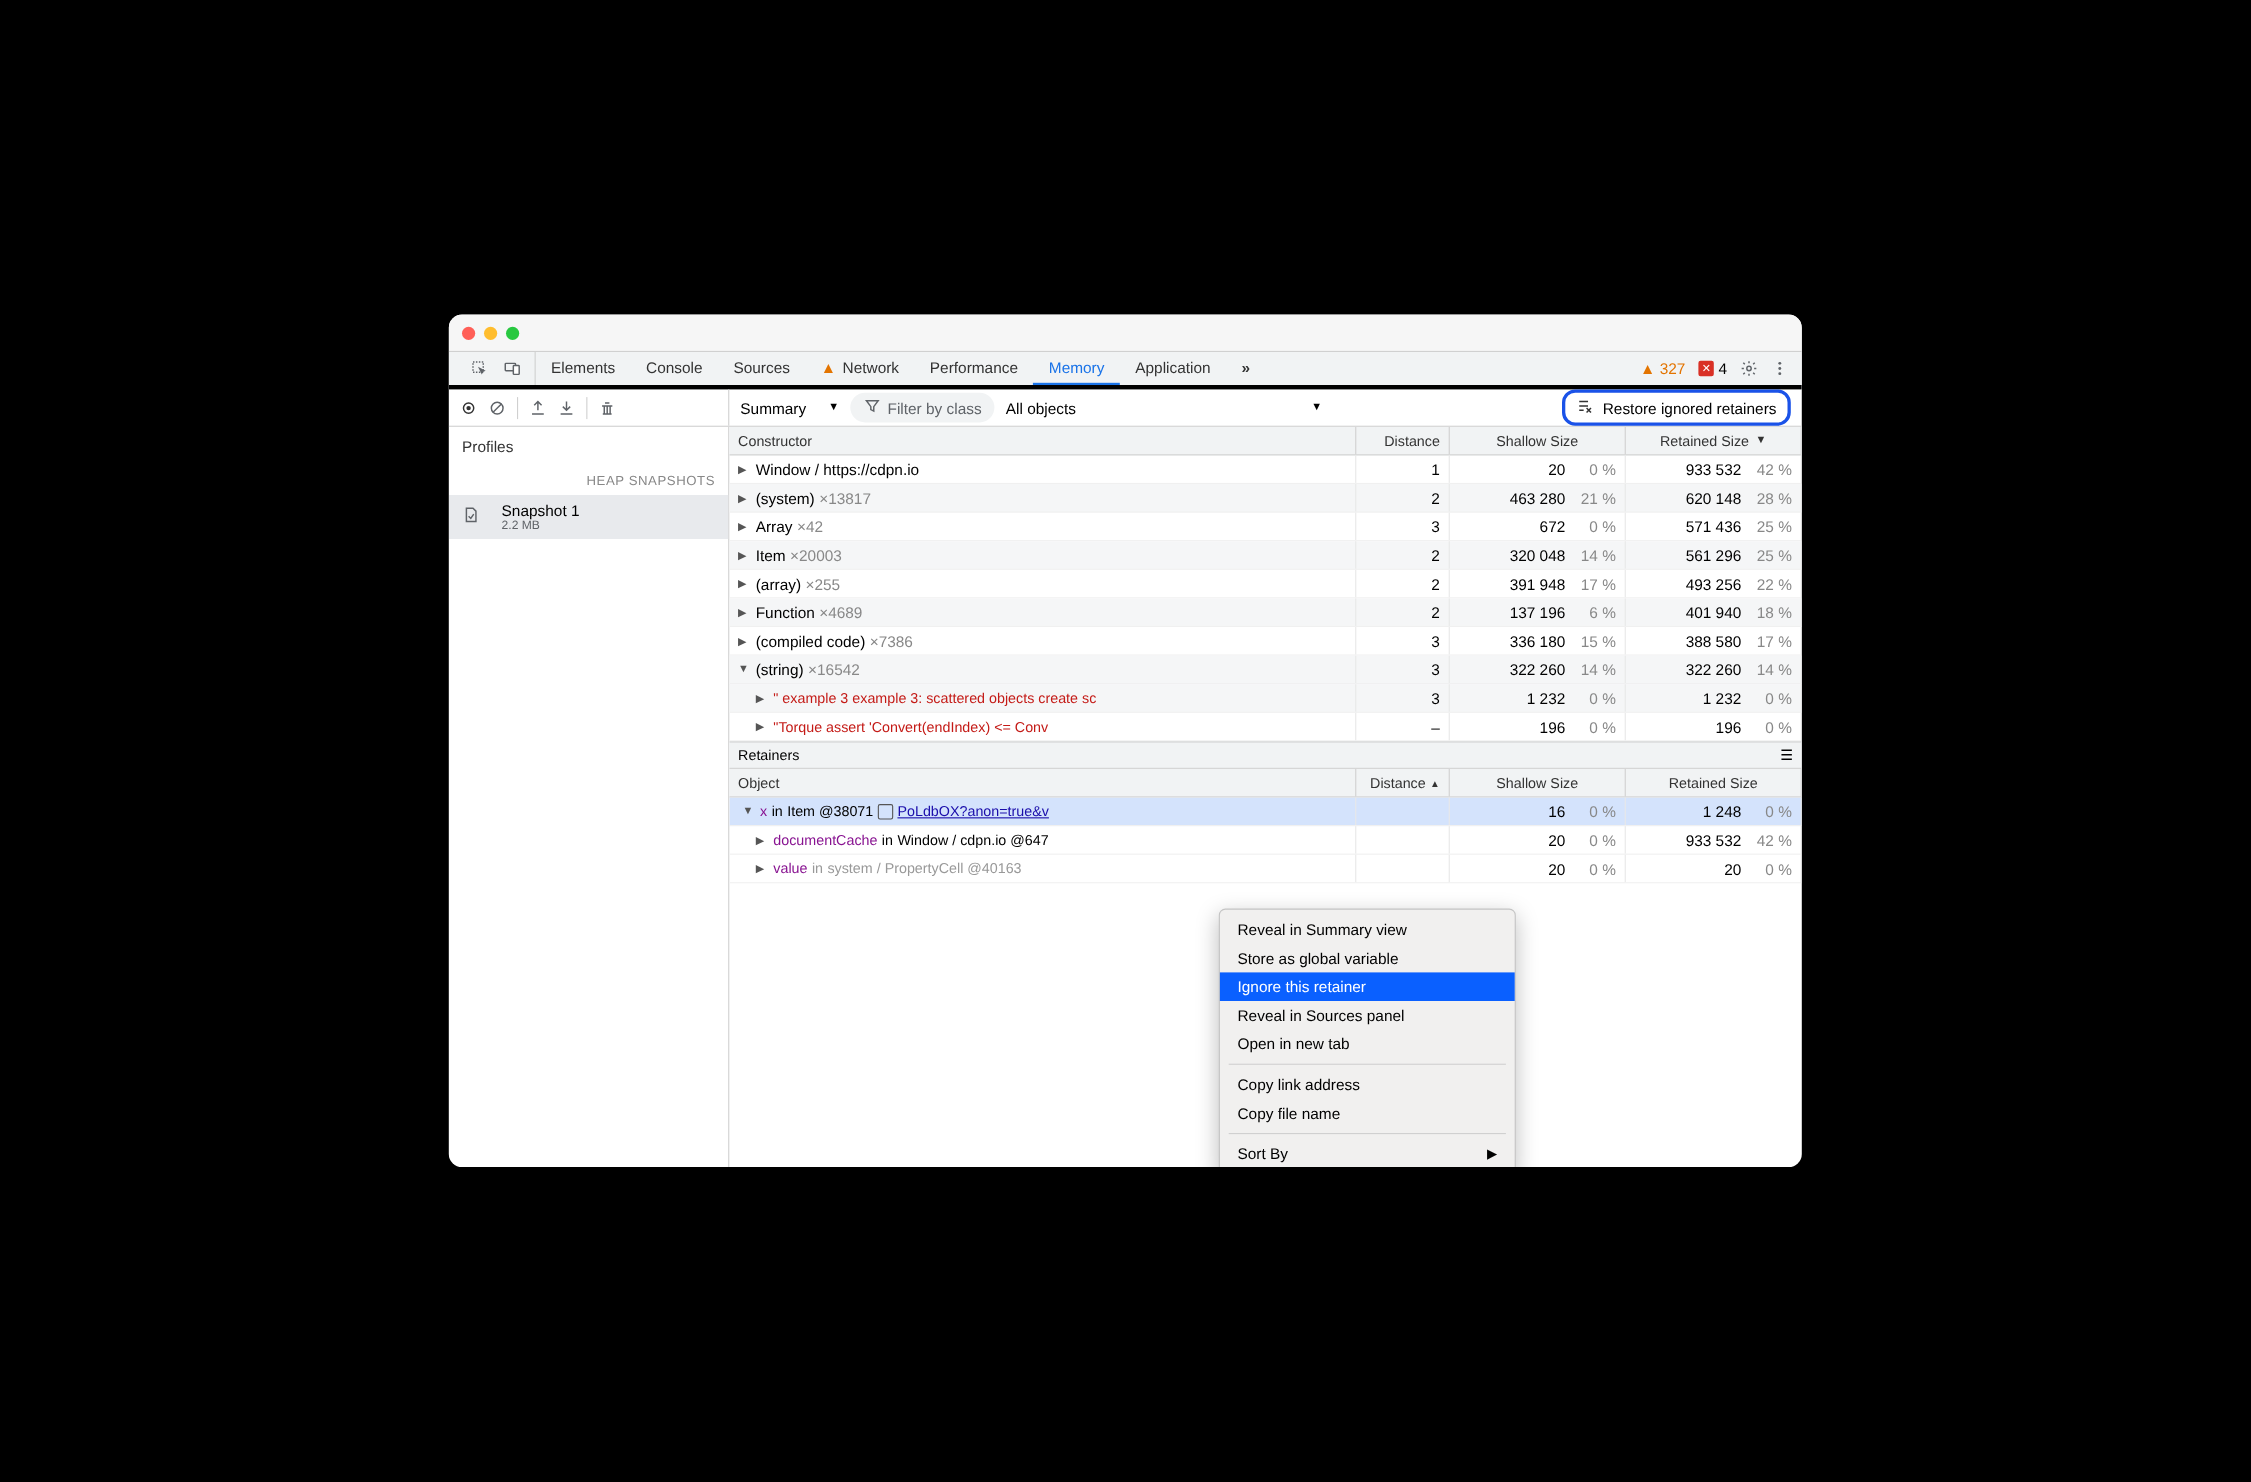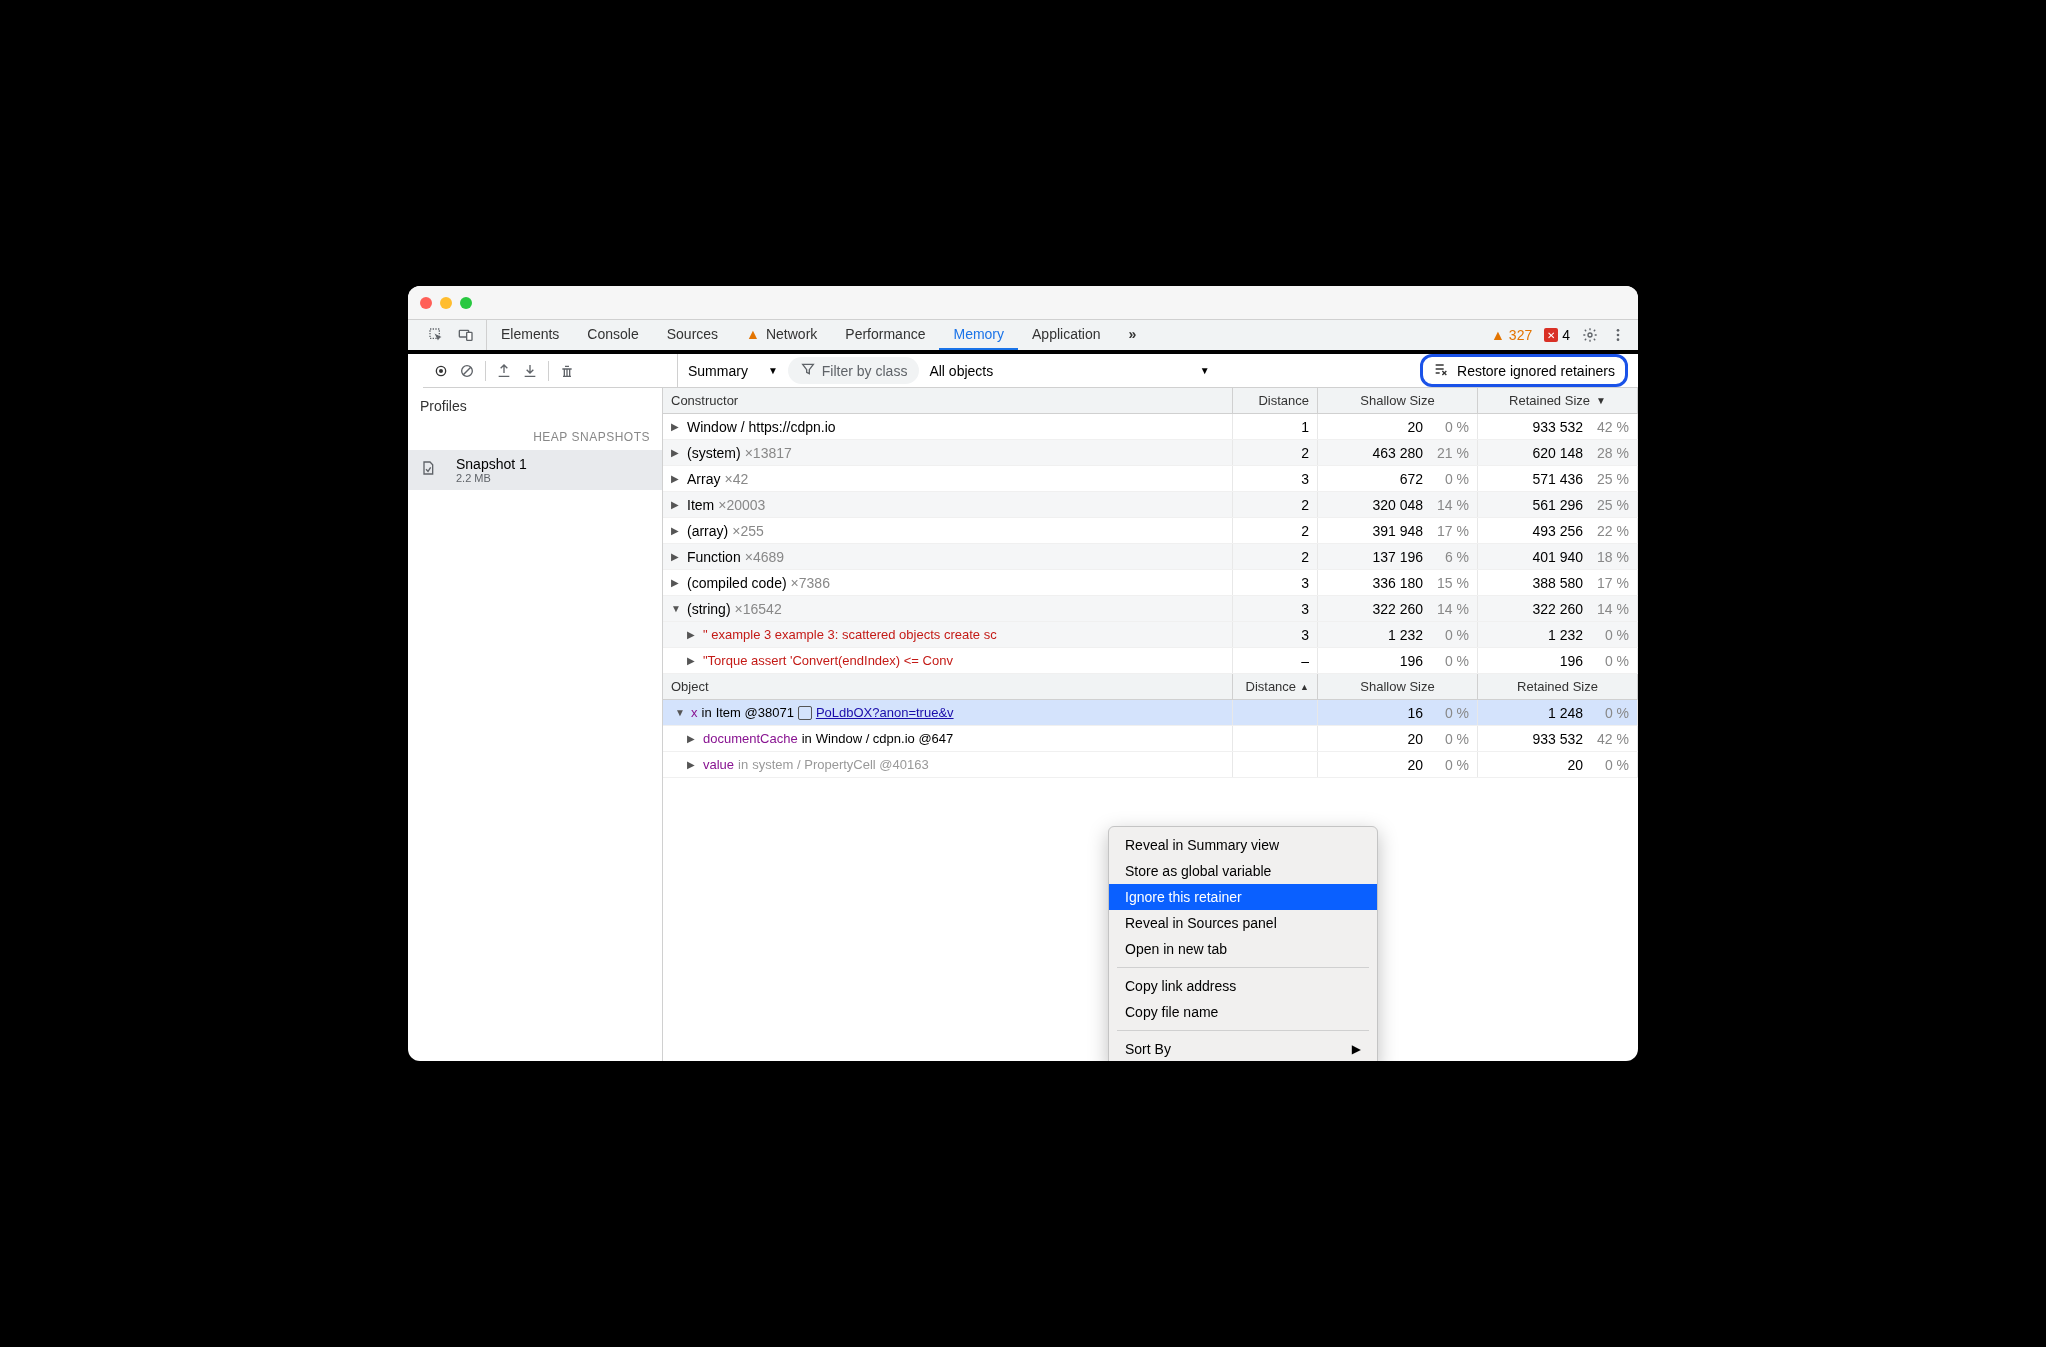--- a/index.html
+++ b/index.html
@@ -15,21 +15,21 @@
 .tabbar { height: 34px; background: #f1f3f4; border-bottom: 4px solid #000000; display: flex; align-items: center; padding: 0 8px; font-size: 14px; }
 .tabbar .left-icons { display: flex; gap: 14px; align-items: center; padding: 0 12px; border-right: 1px solid #d0d0d0; height: 100%; }
 .tabs { display: flex; height: 100%; }
 .tab { padding: 0 14px; display: flex; align-items: center; gap: 6px; color: #333; cursor: pointer; border-bottom: 2px solid transparent; }
 .tab.active { color: #1a73e8; border-bottom-color: #1a73e8; }
 .tabbar .right { margin-left: auto; display: flex; align-items: center; gap: 12px; padding-right: 4px; }
 .warn-badge { color: #e37400; display: flex; align-items: center; gap: 4px; }
 .err-badge { display: flex; align-items: center; gap: 4px; }
 .err-square { background: #d93025; color: #fff; font-size: 10px; width: 14px; height: 14px; border-radius: 2px; display: flex; align-items: center; justify-content: center; }
 .icon { width: 16px; height: 16px; display: inline-flex; align-items: center; justify-content: center; }
-.toolbar2 { height: 34px; border-bottom: 1px solid #d0d0d0; display: flex; align-items: center; margin-left: 15px; }
+.toolbar2 { height: 34px; border-bottom: 1px solid #d0d0d0; display: flex; align-items: center; }
 .toolbar2 .left-tools { display: flex; gap: 10px; align-items: center; padding: 0 10px; border-right: 1px solid #d0d0d0; height: 100%; width: 255px; }
 .toolbar2 .right-tools { display: flex; align-items: center; gap: 10px; padding: 0 10px; flex: 1; }
 .dropdown { display: flex; align-items: center; gap: 8px; font-size: 14px; cursor: pointer; }
 .filter-input { display: flex; align-items: center; gap: 6px; background: #f1f3f4; border-radius: 14px; padding: 4px 12px; font-size: 14px; color: #5f6368; }
 .restore-btn { margin-left: auto; border: 3px solid #1a52e8; border-radius: 12px; padding: 4px 10px; display: flex; align-items: center; gap: 8px; font-size: 14px; cursor: pointer; }
 .main { flex: 1; display: flex; overflow: hidden; }
 .sidebar { width: 255px; border-right: 1px solid #d0d0d0; display: flex; flex-direction: column; }
 .sidebar-section { padding: 10px 12px; font-size: 14px; color: #333; }
 .sidebar-heading { font-size: 12px; color: #888; padding: 6px 12px; letter-spacing: 0.5px; text-align: right; }
 .snapshot-item { display: flex; align-items: center; gap: 10px; padding: 6px 12px; background: #e8eaed; cursor: pointer; }
@@ -354,20 +354,24 @@
               <span>196</span>
               <span class="pct">0 %</span>
             </div>
     <div class="cell cell-retained">
               <span>196</span>
               <span class="pct">0 %</span>
             </div>
           </div>
         </div>
 
+      <div class="retainers-header">
+        <span>Retainers</span>
+        <span class="menu-icon">☰</span>
+      </div>
       <div class="grid-header">
         <div class="col col-constructor">Object</div>
         <div class="col col-distance">
             <span>Distance</span>
             <span style="margin-left:4px;font-size:9px">▲</span>
           </div>
         <div class="col col-shallow">Shallow Size</div>
         <div class="col col-retained">Retained Size</div>
       </div>
       <div class="grid-body" id="retainers-body" style="flex:1;">

